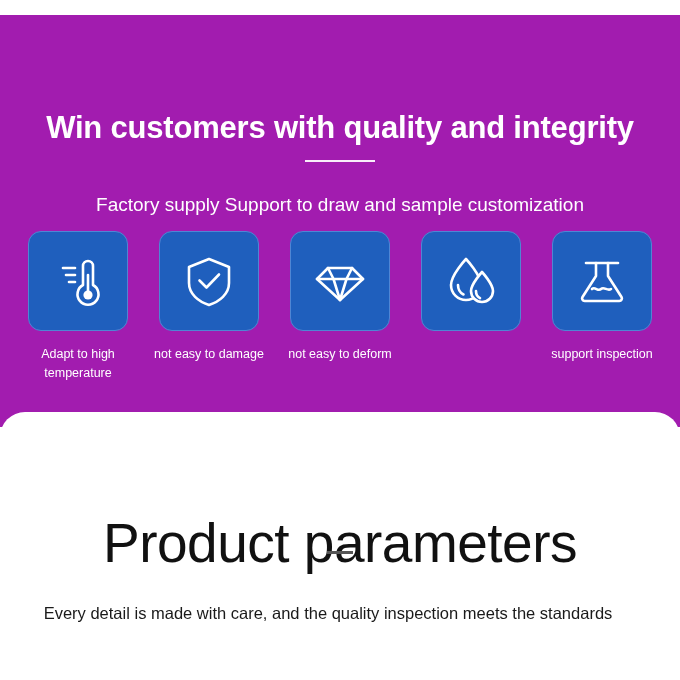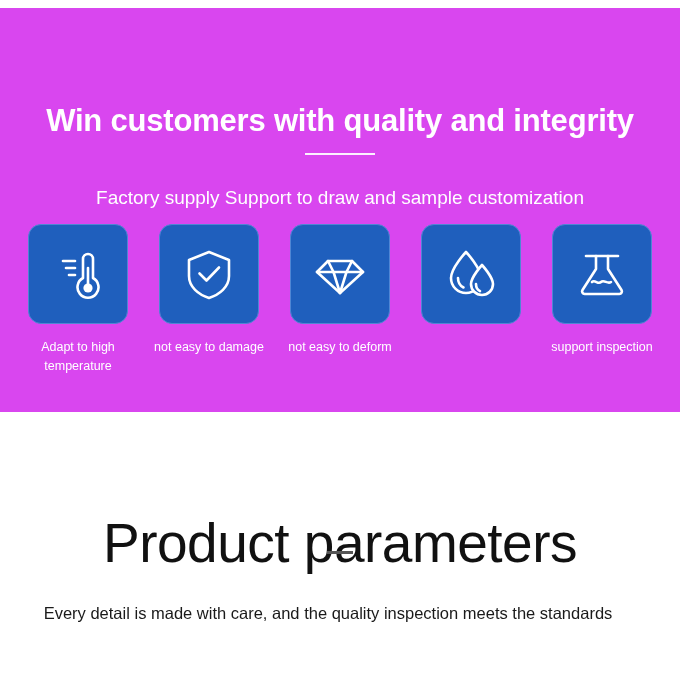--- a/index.html
+++ b/index.html
@@ -17,24 +17,24 @@
     position: relative;
     width: 680px;
     height: 680px;
     overflow: hidden;
   }
 
   
   .hero {
     position: absolute;
     left: 0;
-    top: 8px;
+    top: 15px;
     width: 680px;
     height: 412px;
-    background: #d946ef;
+    background: #a21caf;
     overflow: hidden;
   }
   .hero-title {
     position: absolute;
     left: 0;
     top: 72px;
     width: 680px;
     text-align: center;
     color: #ffffff;
     font-size: 31px;
@@ -110,20 +110,21 @@
   }
 
   
   .lower {
     position: absolute;
     left: 0;
     top: 412px;
     width: 680px;
     height: 268px;
     background: #ffffff;
+    border-radius: 25px;
   }
   .lower-title {
     position: absolute;
     left: 0;
     top: 52px;
     width: 680px;
     text-align: center;
     color: #111111;
     font-size: 55px;
     font-weight: normal;

